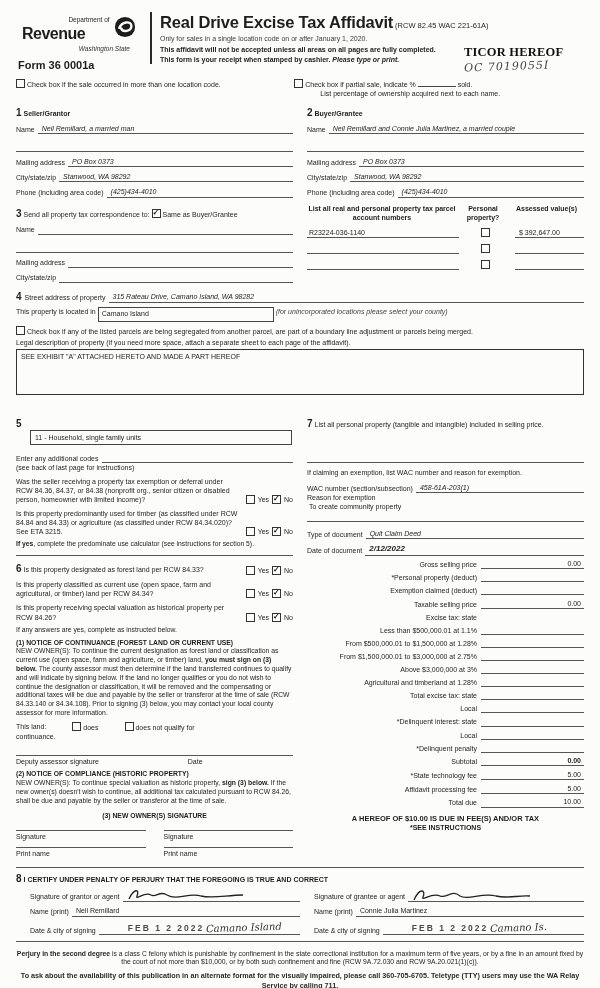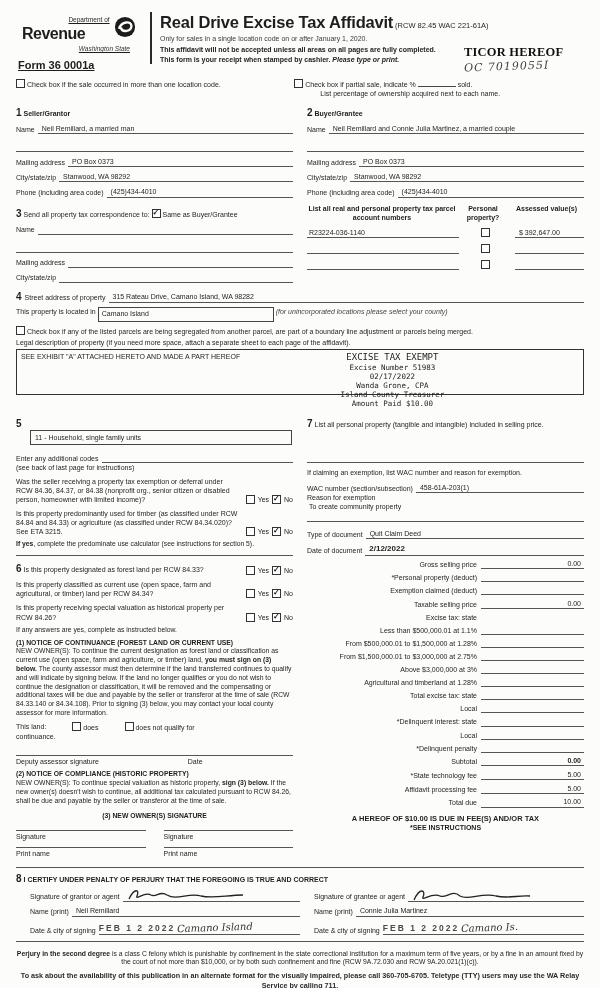--- a/index.html
+++ b/index.html
@@ -1,20 +1,20 @@
 <!DOCTYPE html>
 <html><head>
 <meta charset="utf-8">
 <style>
   html,body{margin:0;padding:0;background:#e8e6e2;}
   .page{width:600px;height:988px;box-sizing:border-box;background:#fcfcfa;position:relative;
         padding:12px 16px 0 16px;color:#1e1e1e;
         font-family:"Liberation Sans",sans-serif;font-size:7px;line-height:1.3;overflow:hidden;}
   .hdr{display:flex;align-items:flex-start;}
-  .logo{width:128px;flex:none;position:relative;padding-top:4px;text-decoration:underline;}
+  .logo{width:128px;flex:none;position:relative;padding-top:4px;}
   .dept-small{font-size:6.5px;text-align:center;padding-left:18px;}
   .dept-big{font-size:16px;font-weight:bold;letter-spacing:-0.5px;padding-left:6px;display:inline-block;}
   .logo-icon{position:absolute;top:4px;right:8px;}
   .dept-sub{font-style:italic;font-size:6.5px;text-align:right;padding-right:14px;color:#333;}
   .form-num{font-weight:bold;font-size:11px;margin-top:4px;padding-left:2px;}
   .tblock{flex:1;border-left:2px solid #2a2a2a;padding-left:8px;margin-left:6px;}
   .main-title{font-size:16.5px;font-weight:bold;letter-spacing:-0.2px;}
   .title-ref{font-size:7.5px;font-weight:normal;}
   .hnote{font-size:7px;color:#3a3a3a;margin-top:1px;max-width:300px;}
   .ticor{position:absolute;right:26px;top:44px;width:110px;}
@@ -25,21 +25,21 @@
   .checksrow{display:flex;margin-top:7px;}
   .checksrow .half{width:49%;}
   .lineseg{display:inline-block;width:38px;border-bottom:1px solid #444;height:7px;}
   .cols{display:flex;gap:14px;}
   .col{flex:1;min-width:0;}
   .sechead{margin-top:8px;}
   .secnum{font-weight:bold;font-size:10px;}
   .sectitle{font-weight:bold;font-size:7px;}
   .frow{display:flex;align-items:flex-end;margin-top:5px;}
   .lbl{white-space:nowrap;padding-right:3px;}
-  .fill{flex:1;border-bottom:1px solid #555;min-height:9px;}
+  .fill{flex:1;border-bottom:1px solid #555;min-height:9px;font-style:italic;}
   .val{padding-left:4px;}
   .blankline{border-bottom:1px solid #555;height:11px;margin-top:6px;}
   
   .ptable{margin-top:6px;}
   .phead{display:flex;font-weight:bold;text-align:center;}
   .ph1{width:150px;}.ph2{width:52px;}.ph3{flex:1;}
   .prow{display:flex;align-items:flex-end;margin-top:6px;}
   .pnum{width:150px;border-bottom:1px solid #555;min-height:9px;padding-left:2px;}
   .pcb{width:52px;text-align:center;}
   .pval{flex:1;border-bottom:1px solid #555;min-height:9px;padding-left:4px;margin-left:4px;}
@@ -62,21 +62,21 @@
   .taxrow{display:flex;align-items:flex-end;margin-top:3.6px;}
   .taxlbl{flex:1;text-align:right;padding-right:4px;white-space:nowrap;}
   .taxval{width:100px;border-bottom:1px solid #555;min-height:8.5px;text-align:right;padding-right:3px;flex:none;}
   .taxval.noline{border-bottom:none;}
   .taxval.boldval{font-weight:bold;}
   
   .sig2{display:flex;gap:18px;margin-top:10px;}
   .sigcell{flex:1;}
   .sigline{border-top:1px solid #555;padding-top:1px;}
   .handcity{font-family:"DejaVu Serif",serif;font-style:italic;font-size:10px;color:#333;display:inline-block;transform:rotate(-2deg);}
-  .datestamp{font-weight:bold;letter-spacing:2px;color:#4a4a4a;font-size:8.5px;}
+  .datestamp{font-weight:bold;letter-spacing:2px;color:#4a4a4a;font-size:8.5px;margin-left:29px;}
   .s8row{display:flex;align-items:flex-end;margin-top:4px;}
   .s8fill{flex:1;border-bottom:1px solid #555;min-height:10px;position:relative;}
   .sigsvg{position:absolute;left:4px;bottom:-1px;}
   .footer-perjury{margin-top:8px;font-size:6.8px;text-align:center;}
   .footer-alt{margin-top:4px;font-size:7.2px;text-align:center;font-weight:bold;color:#2a2a2a;}
 </style>
 </head>
 <body>
 
 <div class="page">
@@ -218,28 +218,20 @@
       <span class="fill"><span class="val">315 Rateau Drive, Camano Island, WA 98282</span></span>
       </div>
     <div style="margin-top:4px;"><span>This property is located in</span>
       <span class="located-box">Camano Island</span>
       <span class="italicnote">(for unincorporated locations please select your county)</span></div>
     <div style="margin-top:4px;"><span class="cb"></span>
       <span>Check box if any of the listed parcels are being segregated from another parcel, are part of a boundary line adjustment or parcels being merged.</span></div>
     <div style="margin-top:2px;">Legal description of property (if you need more space, attach a separate sheet to each page of the affidavit).</div>
     <div class="legalbox">
       <span>SEE EXHIBIT "A" ATTACHED HERETO AND MADE A PART HEREOF</span>
-      <div class="stamp">
-        <div style="font-size:9px;">EXCISE TAX EXEMPT</div>
-        <div>Excise Number 51983</div>
-        <div>02/17/2022</div>
-        <div>Wanda Grone, CPA</div>
-        <div>Island County Treasurer</div>
-        <div>Amount Paid $10.00</div>
-      </div>
     </div>
   </div>
 
   <div class="cols" style="margin-top:22px;">
     <div class="col">
       <div><span class="secnum">5</span>
         <span class="codebox">11 - Household, single family units</span></div>
       <div class="frow" style="margin-top:8px;">
           <span class="lbl">Enter any additional codes</span>
         <span class="fill"></span>

